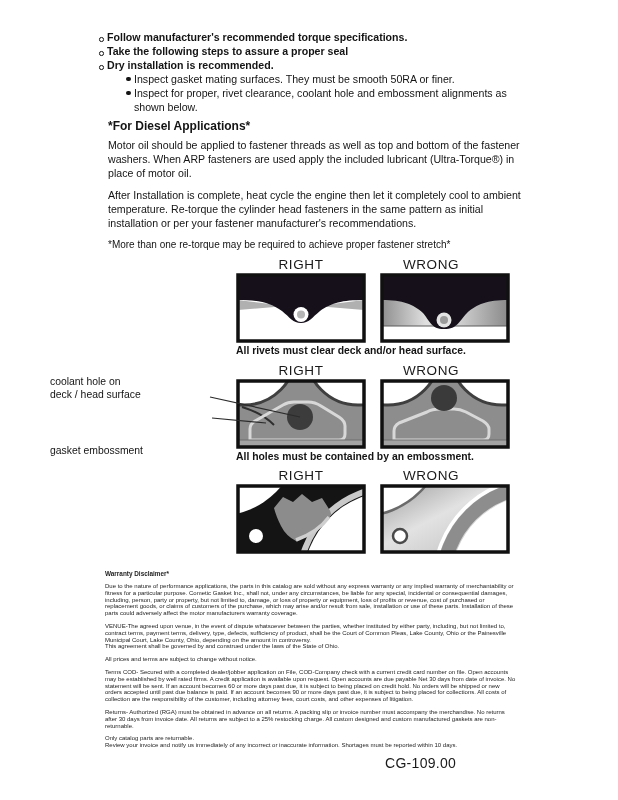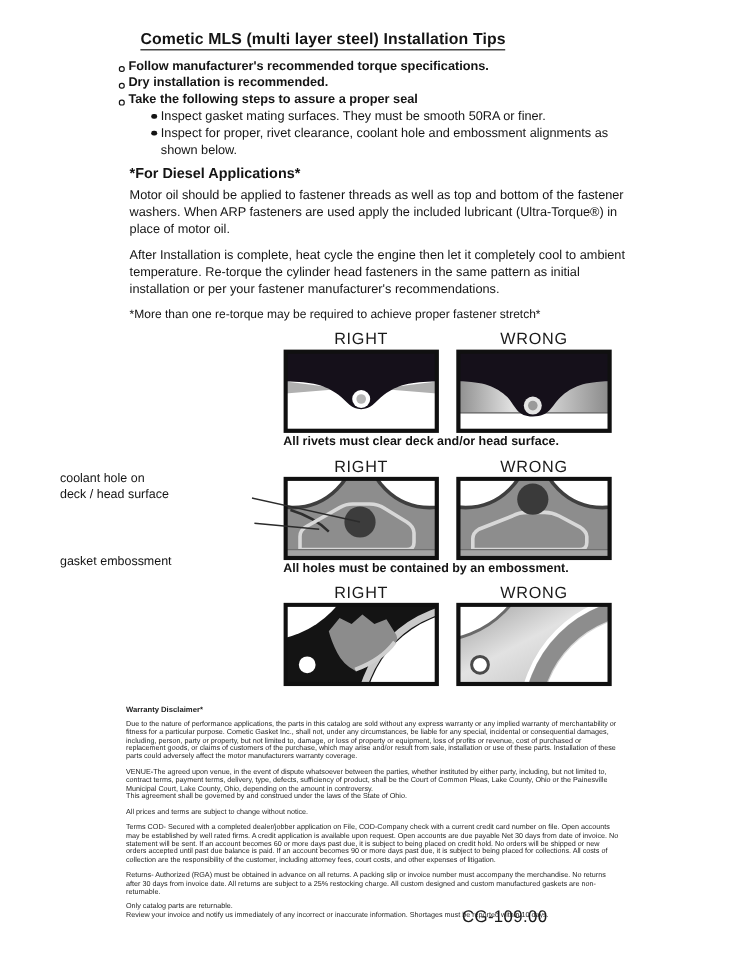--- a/index.html
+++ b/index.html
@@ -28,21 +28,21 @@
     border-radius:50%; margin:4.5px 3.5px 0 0;
   }
 
   .diesel-heading { margin-top:5px; font-size:12px; font-weight:bold; }
   .para { margin-top:5px; font-size:10.6px; line-height:14px; width:424px; }
   .para + .para { margin-top:8px; }
   .note { margin-top:8px; font-size:10px; line-height:14px; width:424px; }
 
   .figs { margin-left:128px; width:274px; margin-top:2px; }
   .fig-row { margin-top:5px; position:relative; }
-  .fig-labels { display:flex; gap:14px; }
+  .fig-labels { display:flex; }
   .fig-label { width:130px; text-align:center; font-size:13.5px; letter-spacing:.6px; color:#1a1a1a; }
   .fig-pair { display:flex; gap:14px; margin-top:1px; }
   .fig-box { width:130px; height:70px; }
   .fig-box svg { display:block; width:130px; height:70px; }
   .fig-caption { margin-top:2px; font-size:10.4px; font-weight:bold; line-height:12.5px; white-space:pre-line; }
 
   .ann { position:absolute; right:calc(100% + 26px); width:160px; text-align:left;
          font-size:10.4px; line-height:13px; color:#141414; white-space:pre-line; }
   .ann-coolant { top:12px; }
   .ann-emboss  { top:49px;margin-top:32px; }
@@ -54,34 +54,33 @@
   .disc-p { font-size:6px; line-height:6.8px; white-space:pre-line; margin-bottom:6px; }
 
   .page-number { position:absolute; left:385px; top:755px; font-size:14px; letter-spacing:.3px; color:#1a1a1a; }
 </style>
 </head>
 <body>
 
 <div class="page">
   <div class="content">
 
-    <div class="doc-title">Cometic MLS (multi layer steel) Installation Tips</div>
 
     <div class="tips">
       <div class="bullet-row">
         <span class="bullet-glyph"></span>
         <span>Follow manufacturer's recommended torque specifications.</span>
       </div>
       <div class="bullet-row">
         <span class="bullet-glyph"></span>
-        <span>Dry installation is recommended.</span>
+        <span>Take the following steps to assure a proper seal</span>
       </div>
       <div class="bullet-row">
         <span class="bullet-glyph"></span>
-        <span>Take the following steps to assure a proper seal</span>
+        <span>Dry installation is recommended.</span>
       </div>
       <div class="sub-row">
         <span class="sub-glyph"></span>
         <span>Inspect gasket mating surfaces.  They must be smooth 50RA or finer.</span>
       </div>
       <div class="sub-row">
         <span class="sub-glyph"></span>
         <span>Inspect for proper, rivet clearance, coolant hole and embossment alignments as shown below.</span>
       </div>
     </div>

